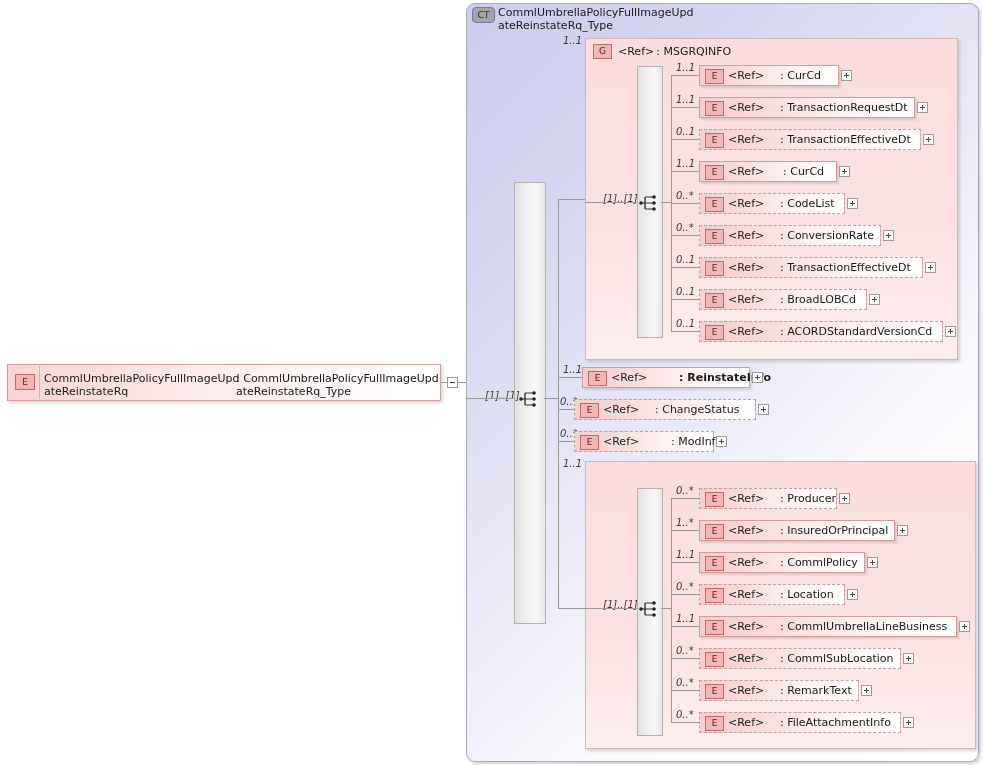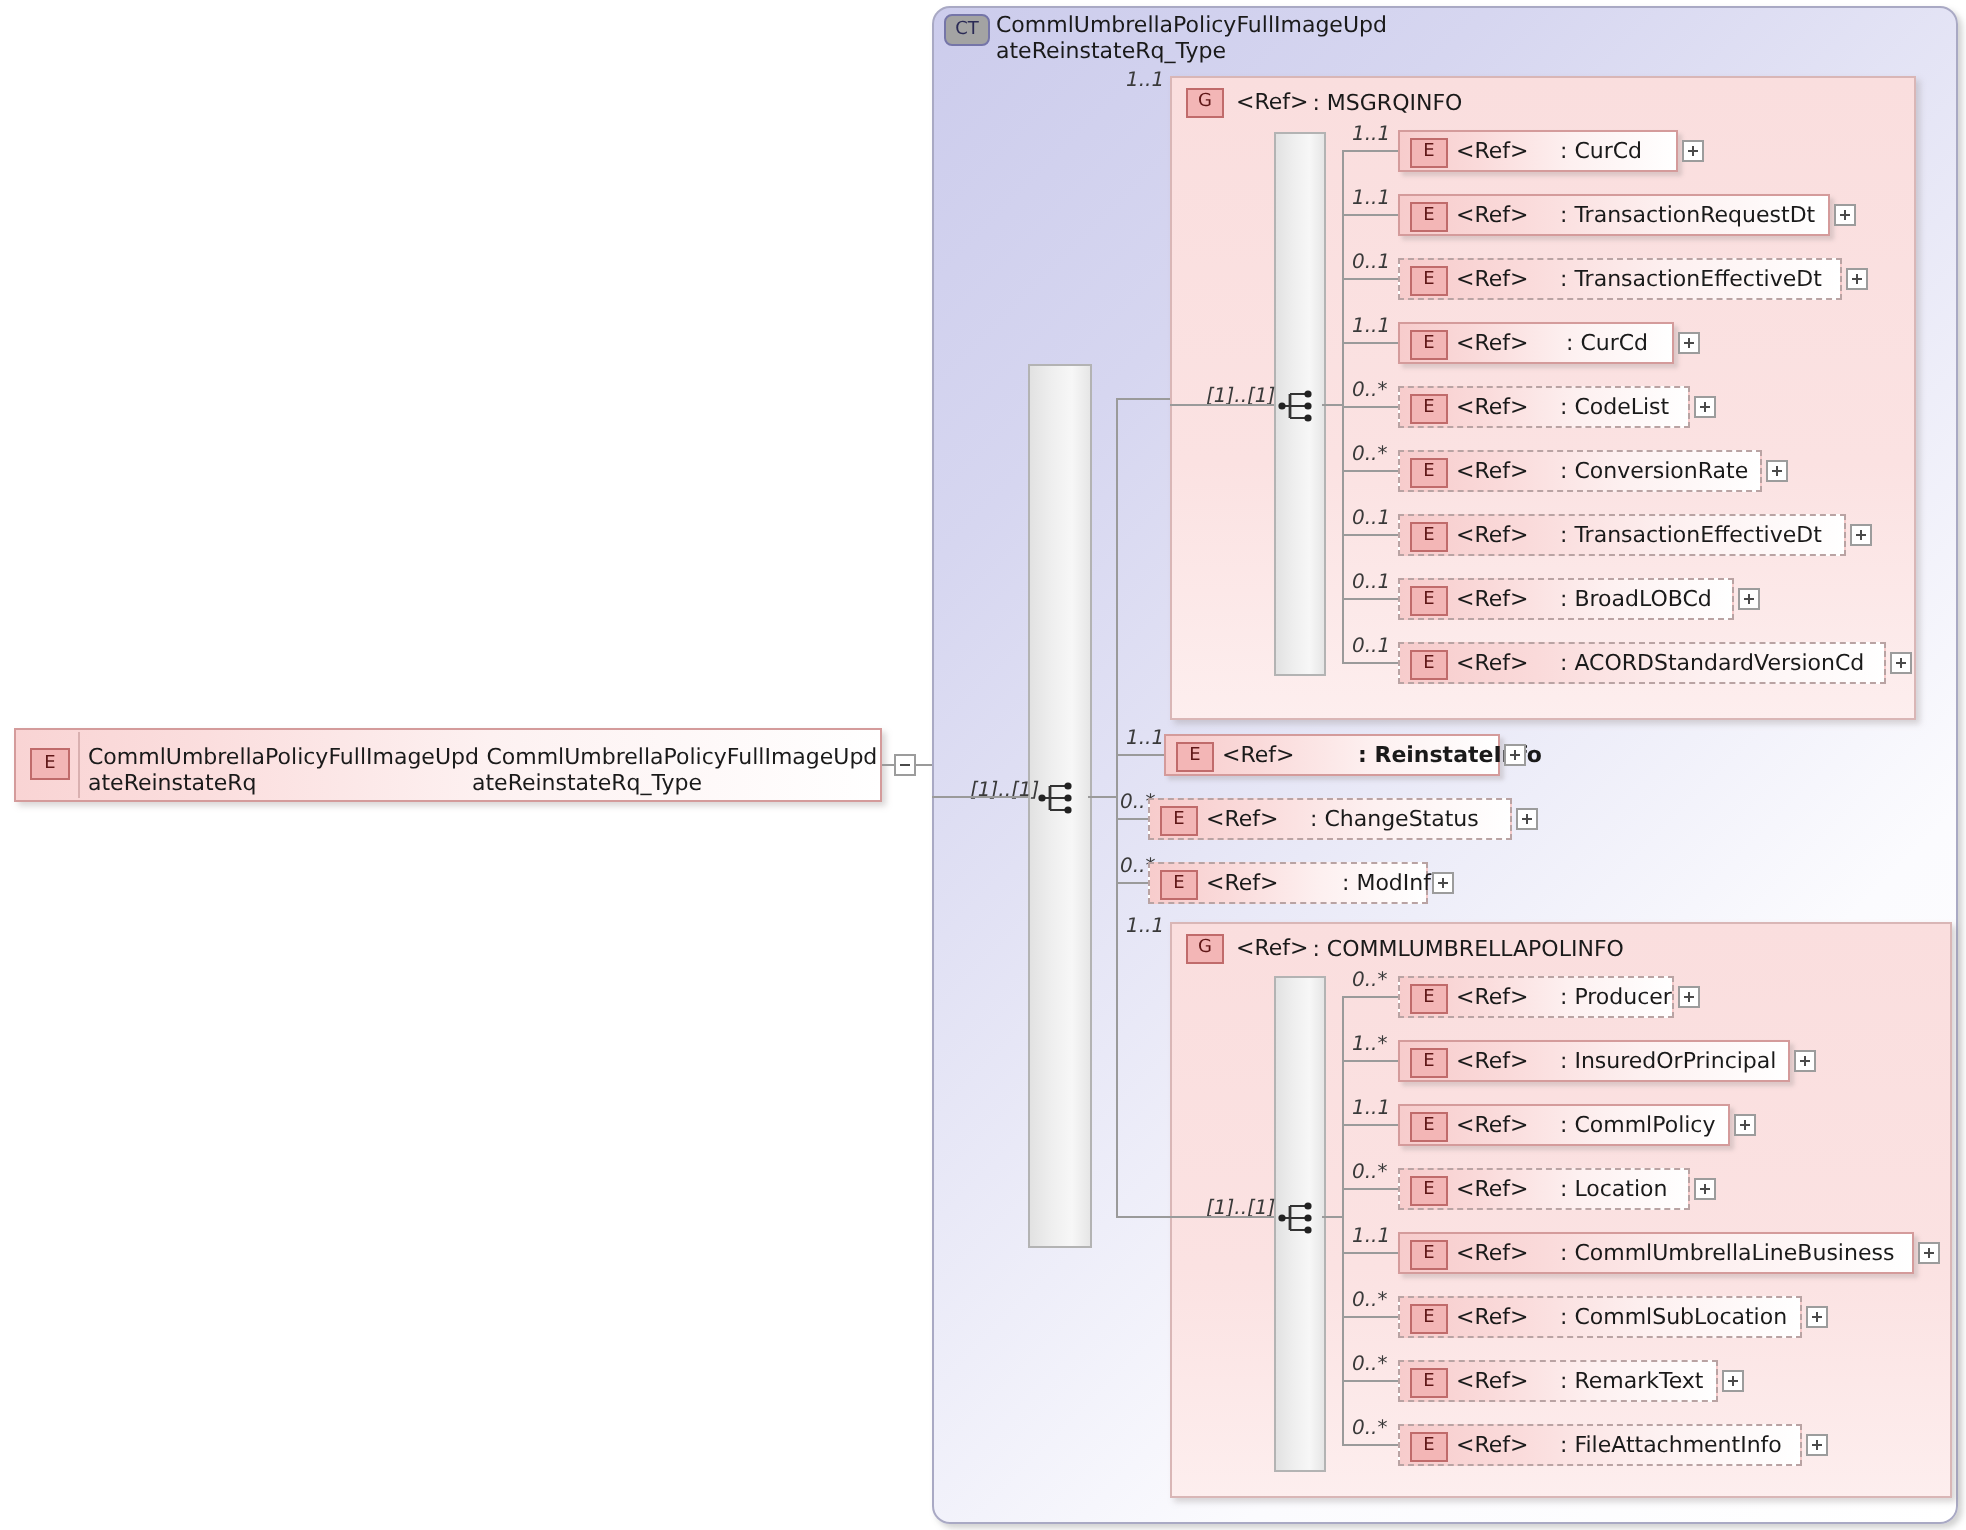--- a/index.html
+++ b/index.html
@@ -423,23 +423,20 @@
     <span class="tag-e">E</span>
     <span class="ref">&lt;Ref&gt;</span>
     <span class="nm" style="left:96px;">: ModInfo</span>
   </div>
   <div class="expander plus" style="left:716px; top:436px;"></div>
 
   <div class="grp-box" style="left:585px; top:461px; width:389px; height:286px;"></div>
 
   <div class="card" style="left:563px; top:458px;">1..1</div>
 
-  <div class="grp-head" style="left:593px; top:467px;">
-    <span class="tag-g">G</span><span class="ref">&lt;Ref&gt;</span><span class="nm">: COMMLUMBRELLAPOLINFO</span>
-  </div>
 
   <div class="seq-bar" style="left:637px; top:488px; width:24px; height:246px;"></div>
   <div class="card" style="left:603px; top:599px;">[1]..[1]</div>
   <svg class="seq-icon" style="left:639px; top:599px;" viewBox="0 0 22 20">
     <line x1="1" y1="10" x2="6" y2="10" stroke="#333" stroke-width="1"></line>
     <circle cx="2" cy="10" r="1.8" fill="#222"></circle>
     <line x1="6" y1="4" x2="6" y2="16" stroke="#333" stroke-width="1.4"></line>
     <line x1="6" y1="4" x2="14" y2="4" stroke="#333" stroke-width="1"></line>
     <line x1="6" y1="10" x2="14" y2="10" stroke="#333" stroke-width="1"></line>
     <line x1="6" y1="16" x2="14" y2="16" stroke="#333" stroke-width="1"></line>

